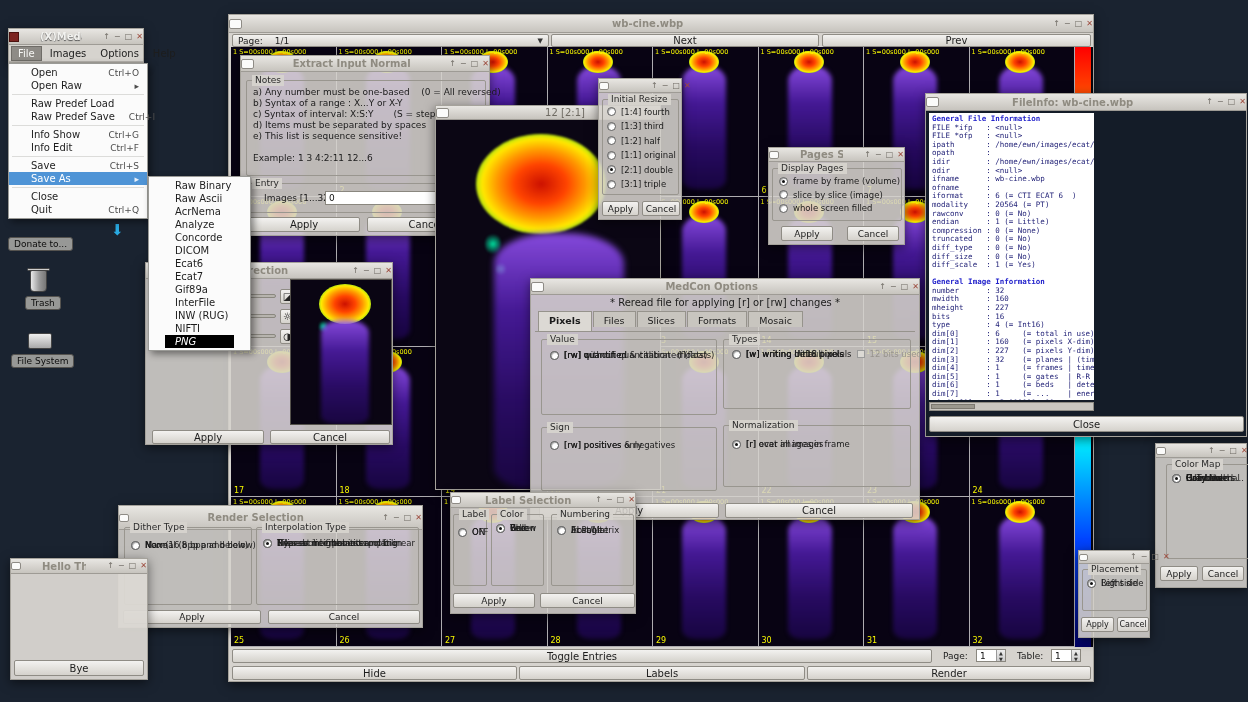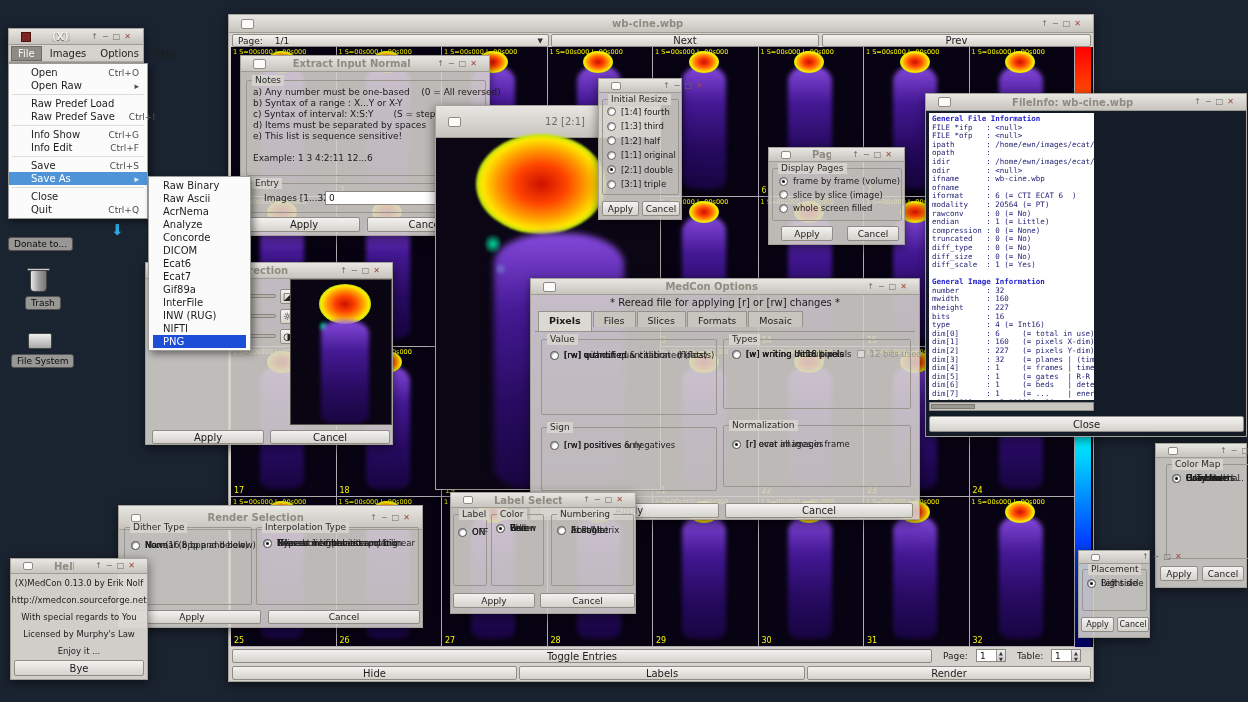--- a/index.html
+++ b/index.html
@@ -5,21 +5,21 @@
   * { margin:0; padding:0; box-sizing:border-box; }
   html,body { width:1248px; height:702px; overflow:hidden; }
   body { background:#1a2330; font-family:"DejaVu Sans", sans-serif; position:relative; }
 
   .win { position:absolute; border:1px solid #a5a29b; box-shadow:0 3px 10px rgba(0,0,0,0.5); }
   .opaque { background:#d6d3ce; }
   .glass  { background:rgba(214,211,205,0.88); }
 
   .titlebar { position:absolute; left:0; right:0; top:0; height:16px;
     background:linear-gradient(#e8e6e2,#c7c4be); border-bottom:1px solid #9e9b95;
-    display:flex; align-items:center; gap:21px; padding:0 12px; }
+    display:flex; align-items:center; gap:21px; padding:0 0; }
   .titlebar.tall { height:18px; }
   .tb-icon { width:13px; height:10px; background:#fbfbfa; border:1px solid #8e8b85; border-radius:2px; flex:0 0 auto; }
   .tb-appicon { width:10px; height:10px; background:#7d2420; border:1px solid #4c120f; flex:0 0 auto; }
   .tb-title { flex:1; text-align:center; font-size:10px; font-weight:bold; color:#8f8b81;
     white-space:nowrap; overflow:hidden; }
   .tb-controls { display:flex; gap:4px; flex:0 0 auto; }
   .wc { font-size:8px; line-height:10px; color:#6e6a63; }
   .wc:last-child { color:#9c4a3c; }
 
   .btn { position:absolute; background:linear-gradient(#f3f2f0,#d5d2cc); border:1px solid #8f8c85;
@@ -42,21 +42,21 @@
   .vgroup .radio-row { position:static; margin:0; }
 
   
   .menu-panel { position:absolute; background:#fbfbfb; border:1px solid #9a9a96; box-shadow:3px 3px 7px rgba(0,0,0,0.45); }
   .menu-item { height:13px; display:flex; align-items:center; padding:0 8px 0 22px; font-size:10px; color:#1d1d1d; white-space:nowrap; }
   .menu-item .mi-accel { margin-left:auto; color:#4d4d4d; padding-left:14px; font-size:9px; }
   .menu-item.hl { background:#4f94d6; color:#fff; }
   .menu-item.hl .mi-accel { color:#eaf2fb; }
   .menu-sep { height:1px; background:#dcdcda; margin:2px 3px; }
   .sub-item { height:13px; display:flex; align-items:center; padding:0 10px; font-size:10px; color:#1d1d1d; white-space:nowrap; }
-  .sub-item.hl { background:#1d4ed8; color:#fff; }
+  .sub-item.hl { background:#000000; color:#fff;font-style:italic; }
   .menubar { position:absolute; left:0; right:0; top:17px; height:16px; background:#d6d3ce;
     display:flex; align-items:center; gap:2px; padding:0 2px; border-bottom:1px solid #b3b0aa; }
   .mb-item { font-size:10px; color:#1d1d1d; padding:1px 6px; }
   .mb-item.hl { background:#8e8b86; color:#f6f6f4; border:1px solid #6f6c67; }
 
   
   #image-area { position:absolute; left:2px; top:32px; width:862px; height:600px; background:#05030c; overflow:hidden; }
   #grid { position:absolute; left:0; top:0; width:844px; height:600px; display:flex; flex-wrap:wrap; }
   .cell { position:relative; width:105.5px; height:150px; background:#080313;
     border-right:1px solid rgba(230,230,230,0.75); border-bottom:1px solid rgba(230,230,230,0.75); overflow:hidden; }
@@ -379,21 +379,21 @@
   <div class="groupbox" style="left:5px;top:127px;width:240px;height:30px;">
     <span class="gb-label">Entry</span>
     <span style="position:absolute;left:17px;top:9px;font-size:9px;color:#1b1b1b;">Images [1...32]</span>
     <div class="input" style="left:78px;top:7px;width:155px;height:14px;">0</div>
   </div>
   <div class="btn" style="left:7px;top:161px;width:112px;height:15px;">Apply</div>
   <div class="btn" style="left:126px;top:161px;width:117px;height:15px;">Cancel</div>
 </div>
 
 <div class="win" style="left:435px;top:105px;width:226px;height:385px;background:#0b0614;z-index:3;">
-  <div class="titlebar" style="height:32px;">
+  <div class="titlebar" style="height:14px;">
     <span class="tb-icon"></span>
     <span class="tb-title" style="color:#6e6a62;font-weight:normal;">12 [2:1]</span>
   </div>
   <div style="position:absolute;left:0;top:17px;right:0;bottom:0;overflow:hidden;">
     <div class="pet-head" style="left:18%;top:3%;width:130px;height:100px;filter:blur(1px);"></div>
     <div class="pet-spot" style="left:22%;top:30%;width:16px;height:22px;background:radial-gradient(circle,#00e0a0,rgba(0,120,200,0) 75%);"></div>
     <div class="pet-spot" style="left:27%;top:38%;width:10px;height:14px;background:radial-gradient(circle,#40ff60,rgba(0,120,200,0) 75%);"></div>
     <div class="pet-body" style="left:26%;top:30%;width:58%;height:70%;filter:blur(3px);"></div>
   </div>
 </div>
@@ -769,27 +769,20 @@
   <div class="titlebar" style="height:15px;">
     <span class="tb-icon" style="width:10px;height:8px;"></span>
     <span class="tb-title">Hello There</span>
     <span class="tb-controls">
         <span class="wc">↑</span>
         <span class="wc">−</span>
         <span class="wc">□</span>
         <span class="wc">✕</span>
       </span>
   </div>
-  <div style="position:absolute;left:0;right:0;top:19px;display:flex;flex-direction:column;gap:7px;">
-      <div class="hello-line">(X)MedCon 0.13.0 by Erik Nolf</div>
-      <div class="hello-line">http://xmedcon.sourceforge.net</div>
-      <div class="hello-line">With special regards to You</div>
-      <div class="hello-line">Licensed  by  Murphy's Law</div>
-      <div class="hello-line">Enjoy it ...</div>
-    </div>
   <div class="btn" style="left:3px;top:101px;width:130px;height:16px;">Bye</div>
 </div>
 
 <div class="win glass" style="left:1155px;top:443px;width:92px;height:145px;z-index:8;">
   <div class="titlebar" style="height:14px;">
     <span class="tb-icon" style="width:10px;height:8px;"></span>
     <span class="tb-title" style="text-align:left;">Pale</span>
     <span class="tb-controls">
         <span class="wc">↑</span>
         <span class="wc">−</span>
@@ -915,21 +908,21 @@
     <div class="menu-sep"></div>
     <div class="menu-item">
       <span class="mi-label">Close</span>
       <span class="mi-accel"></span>
     </div>
     <div class="menu-item">
       <span class="mi-label">Quit</span>
       <span class="mi-accel">Ctrl+Q</span>
     </div>
   </div>
-<div class="menu-panel" style="left:148px;top:176px;width:103px;padding:2px 4px;z-index:10;">
+<div class="menu-panel" style="left:148px;top:176px;width:103px;padding:2px 16px;z-index:10;">
     <div class="sub-item">Raw Binary</div>
     <div class="sub-item">Raw Ascii</div>
     <div class="sub-item">AcrNema</div>
     <div class="sub-item">Analyze</div>
     <div class="sub-item">Concorde</div>
     <div class="sub-item">DICOM</div>
     <div class="sub-item">Ecat6</div>
     <div class="sub-item">Ecat7</div>
     <div class="sub-item">Gif89a</div>
     <div class="sub-item">InterFile</div>

